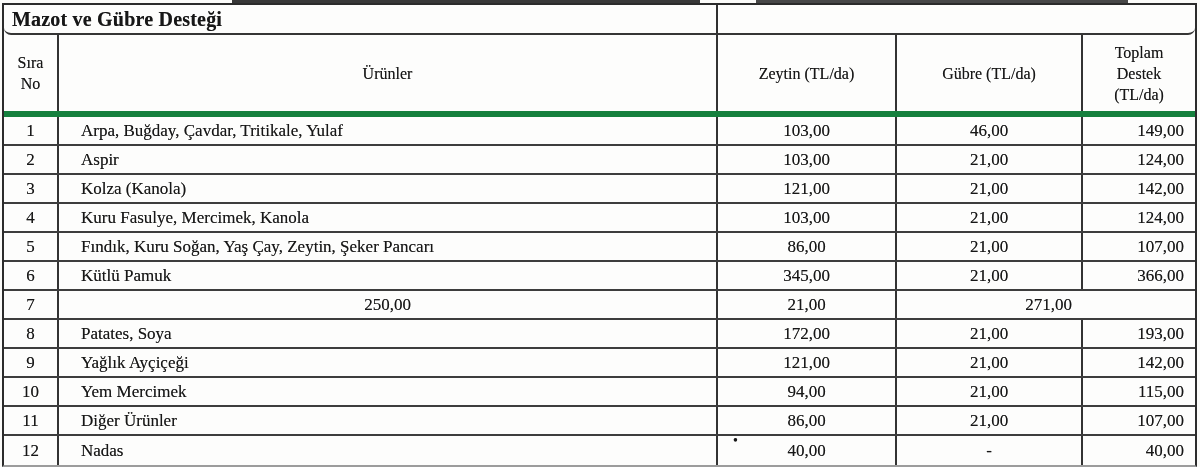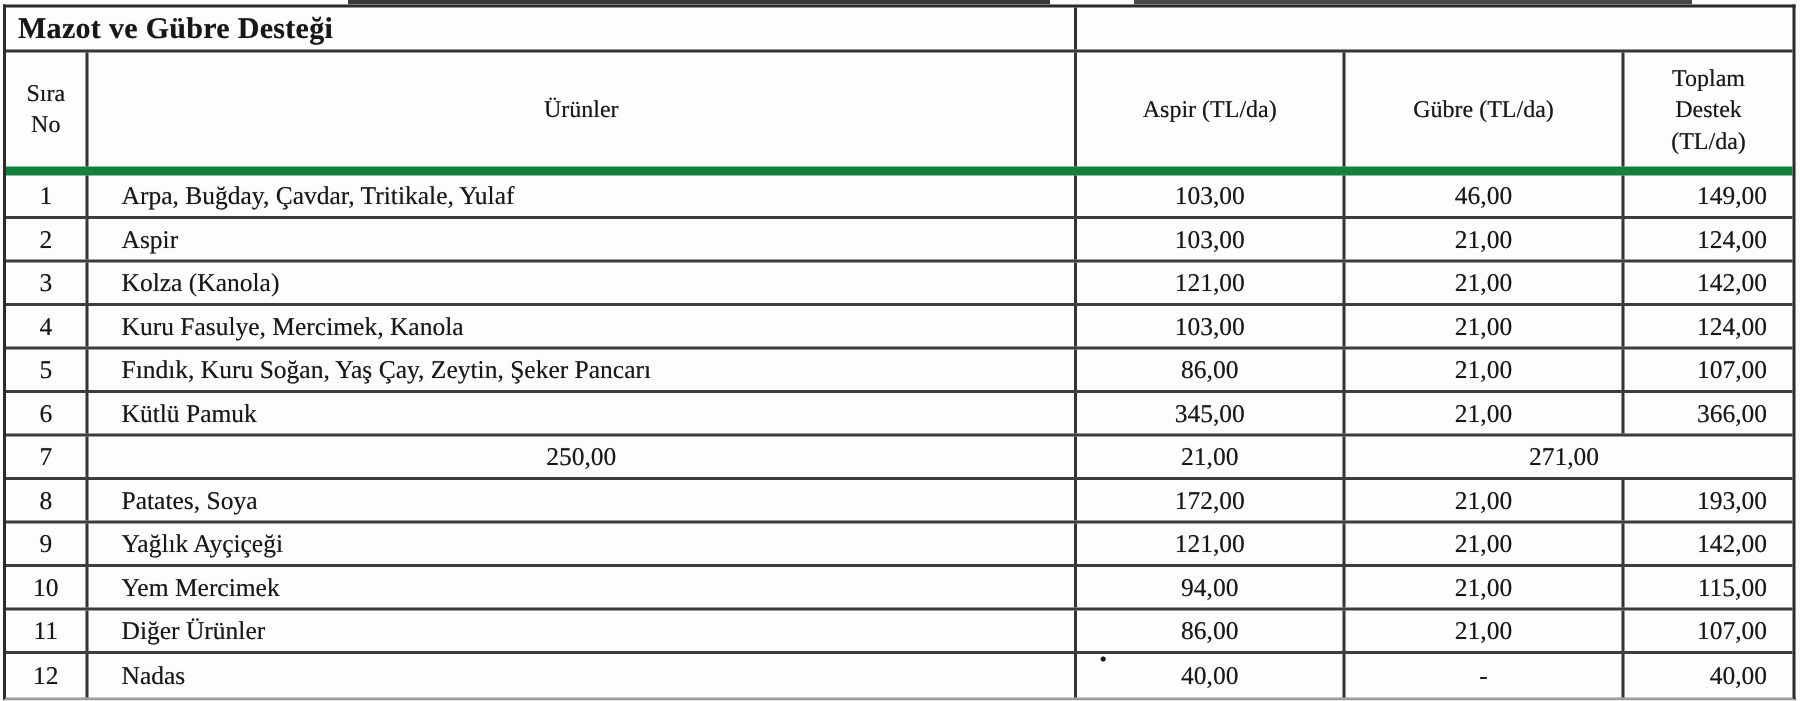--- a/index.html
+++ b/index.html
@@ -20,21 +20,21 @@
   
   .doc-table {
     position:absolute; left:2px; top:3px;
     width:1195px; height:464px;
     border:2px solid #2b2b2b;
     border-bottom:2px solid #9c9c9c;
     background:#fdfdfc;
     text-shadow:0 0 .5px rgba(20,20,20,.55);
   }
 
-  .title-row { display:grid; grid-template-columns:714px 477px; height:30px; border-bottom:2px solid #353535; }
+  .title-row { display:grid; grid-template-columns:714px 477px; height:30px; border-bottom:2px solid #353535;border-radius:7px; }
   .title-cell {
     border-right:2px solid #303030;
     display:flex; align-items:center;
     padding-left:8px;
     font-weight:bold; font-size:20px; letter-spacing:.2px;
   }
   .title-spacer { background:transparent; }
 
   .head-row { display:grid; grid-template-columns:55px 659px 179px 186px 112px; height:82px; border-bottom:6px solid #15803d; }
   .cell { border-right:2px solid #333; display:flex; align-items:center; justify-content:center; overflow:hidden; }
@@ -42,21 +42,21 @@
   .hc { font-size:16px; text-align:center; line-height:21px; white-space:pre-line; }
 
   .rows { }
   .trow { display:grid; grid-template-columns:55px 659px 179px 186px 112px; height:29px; border-bottom:2px solid #3d3d3d; }
   .trow:last-child { border-bottom:none; }
   .trow .cell { font-size:17px; }
   .c-sira { justify-content:center; }
   .c-urun { justify-content:flex-start; padding-left:22px; white-space:nowrap; }
   .c-mazot { position:relative; justify-content:center; }
   .c-gubre { justify-content:center;text-align:center; }
-  .c-toplam { justify-content:flex-end; padding-right:17px; }
+  .c-toplam { justify-content:flex-end; padding-right:11px; }
   .marker { position:absolute; left:15px; top:-2px; font-size:14px; line-height:14px; }
 </style>
 </head>
 <body>
 
 <div class="sheet">
 
   <div class="scan-dash-a"></div>
   <div class="scan-dash-b"></div>
   <div class="scan-bottom"></div>
@@ -65,21 +65,21 @@
 
     <div class="title-row">
       <div class="title-cell">Mazot ve Gübre Desteği</div>
       <div class="title-spacer"></div>
     </div>
 
     <div class="head-row">
       <div class="cell hc">Sıra
 No</div>
       <div class="cell hc">Ürünler</div>
-      <div class="cell hc">Aspir (TL/da)</div>
+      <div class="cell hc">Zeytin (TL/da)</div>
       <div class="cell hc">Gübre (TL/da)</div>
       <div class="cell hc">Toplam
 Destek
 (TL/da)</div>
     </div>
 
     <div class="rows" id="rows">
   <div class="trow">
     <div class="cell c-sira">1</div>
     <div class="cell c-urun">Arpa, Buğday, Çavdar, Tritikale, Yulaf</div>

